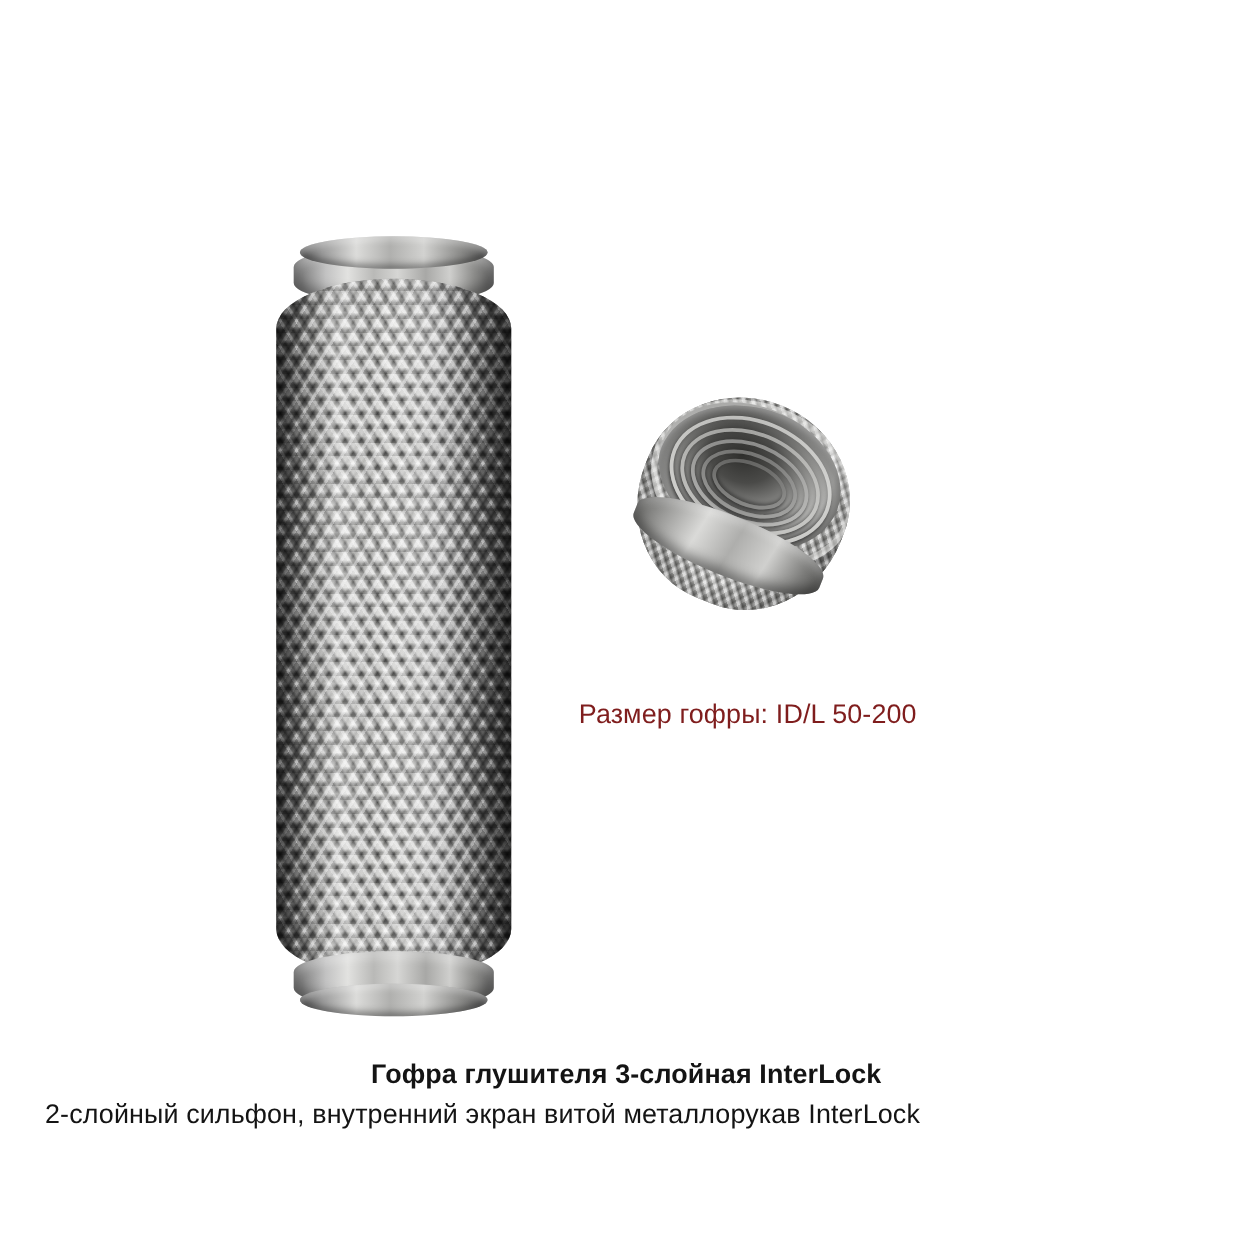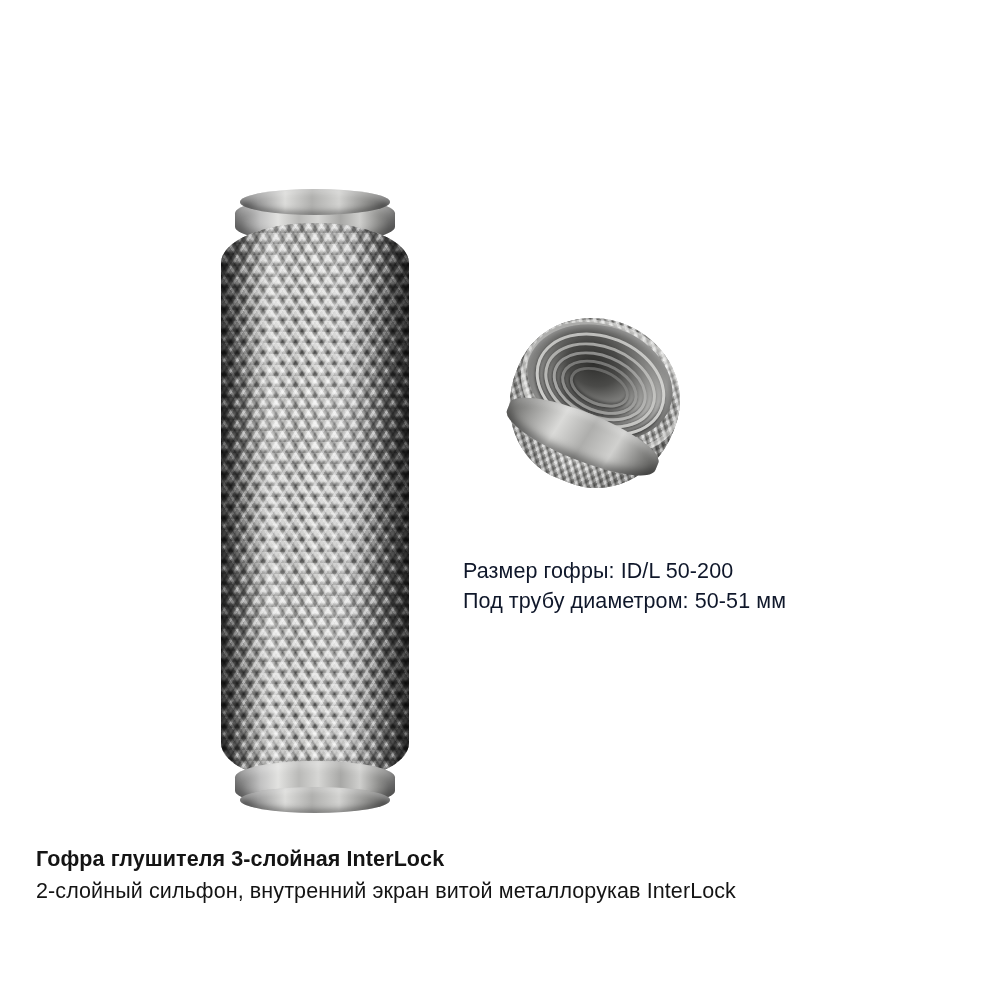--- a/index.html
+++ b/index.html
@@ -212,36 +212,37 @@
   }
 
   
   .spec-block {
     position: absolute;
     left: 463px;
     top: 556px;
     width: 520px;
     font-size: 21.5px;
     line-height: 30px;
-    color: #0f172a;
+    color: #7f1d1d;
     letter-spacing: .1px;
   }
   .caption-block {
     position: absolute;
     left: 36px;
     top: 845px;
     width: 930px;
     font-size: 21.5px;
     line-height: 29px;
     color: #141414;
     letter-spacing: .1px;
   }
   .caption-title {
     font-weight: bold;
     margin-bottom: 3px;
+    text-align: center;
   }
 </style>
 </head>
 <body>
 
 <div id="stage">
 
   <div class="product-main">
     <div class="collar top"></div>
     <div class="collar-lip top"></div>
@@ -263,21 +264,20 @@
         <div class="coil c4"></div>
         <div class="coil c5"></div>
       </div>
       <div class="cut-rim"></div>
     </div>
     <div class="cut-collar"></div>
   </div>
 
   <div class="spec-block">
     <div>Размер гофры: ID/L 50-200</div>
-    <div>Под трубу диаметром: 50-51 мм</div>
   </div>
 
   <div class="caption-block">
     <div class="caption-title">Гофра глушителя 3-слойная InterLock</div>
     <div>2-слойный сильфон, внутренний экран витой металлорукав InterLock</div>
   </div>
 
 </div>
 
 </body></html>

